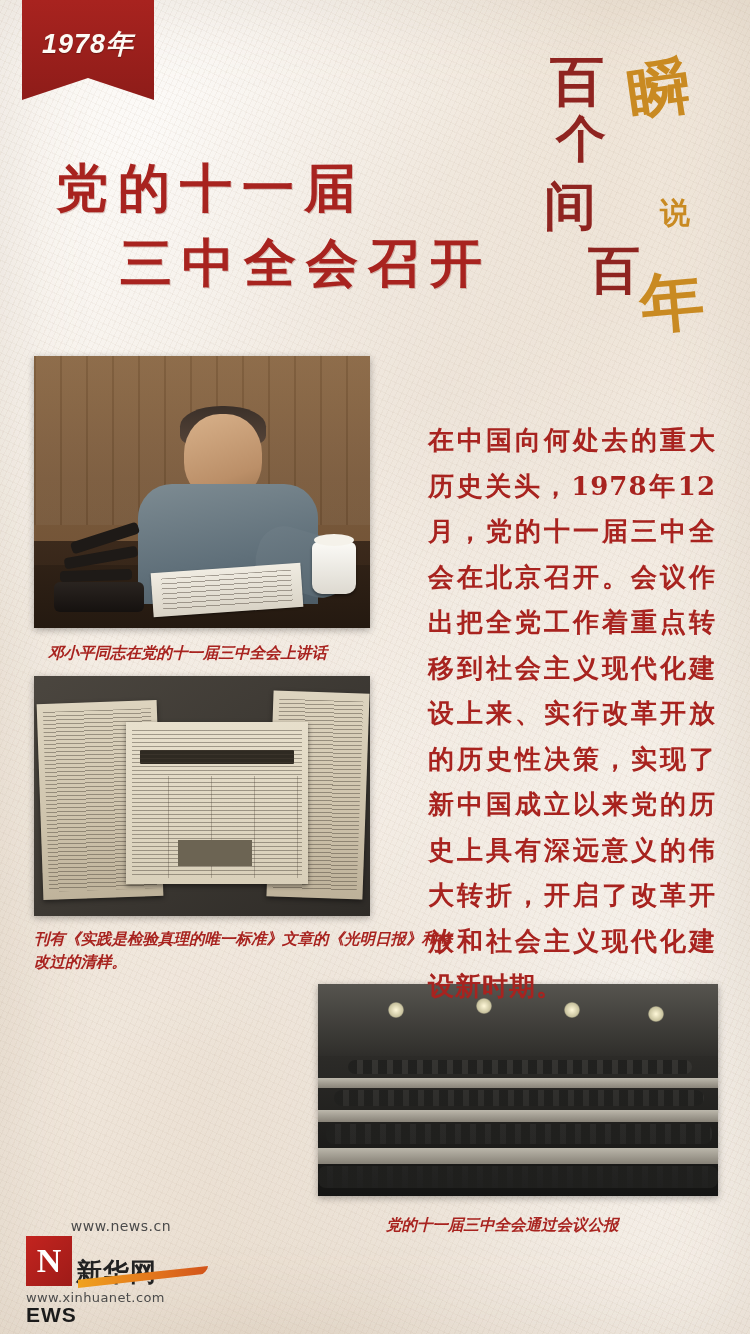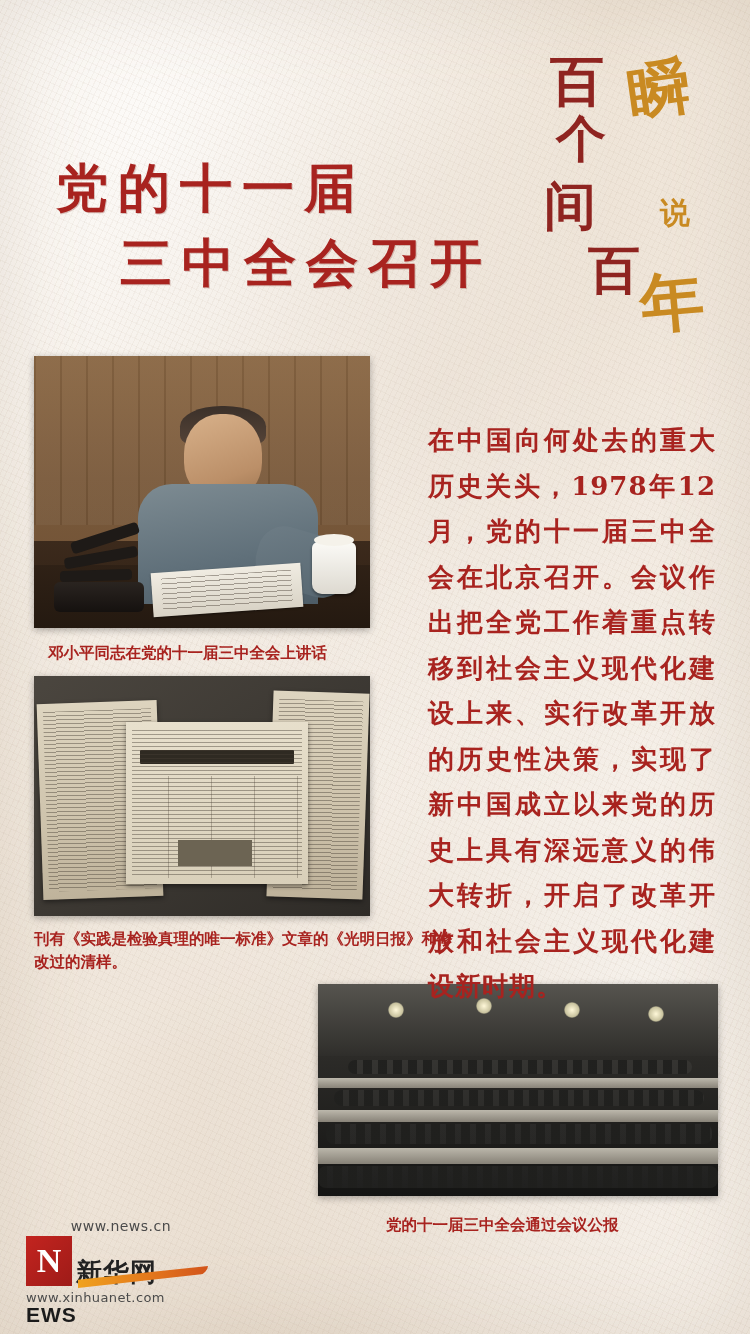--- a/index.html
+++ b/index.html
@@ -144,20 +144,21 @@
     box-shadow: 0 2px 7px rgba(0,0,0,0.3);
     overflow: hidden;
   }
   .caption {
     position: absolute;
     color: #a8231f;
     font-size: 15.5px;
     line-height: 1.5;
     font-family: "DejaVu Sans", sans-serif;
     font-weight: bold;
+    font-style: italic;
   }
 
   
   #photo1 {
     left: 34px;
     top: 356px;
     width: 336px;
     height: 272px;
     background: linear-gradient(180deg, #6e5038 0%, #7d5b3e 40%, #6a4a32 100%);
   }
@@ -452,20 +453,23 @@
     text-align: justify;
   }
 </style>
 </head>
 <body>
 
 <div class="poster">
   <div class="texture"></div>
   <div class="edge-shadow"></div>
 
+  <div class="year-ribbon">
+    <span class="year-text">1978年</span>
+  </div>
 
   <div class="brand-seal">
     <span class="bchar bc-bai">百</span>
     <span class="bchar bc-ge">个</span>
     <span class="bchar bc-shun">瞬</span>
     <span class="bchar bc-jian">间</span>
     <span class="bchar bc-shuo">说</span>
     <span class="bchar bc-zhen">百</span>
     <span class="bchar bc-zhang">年</span>
   </div>

